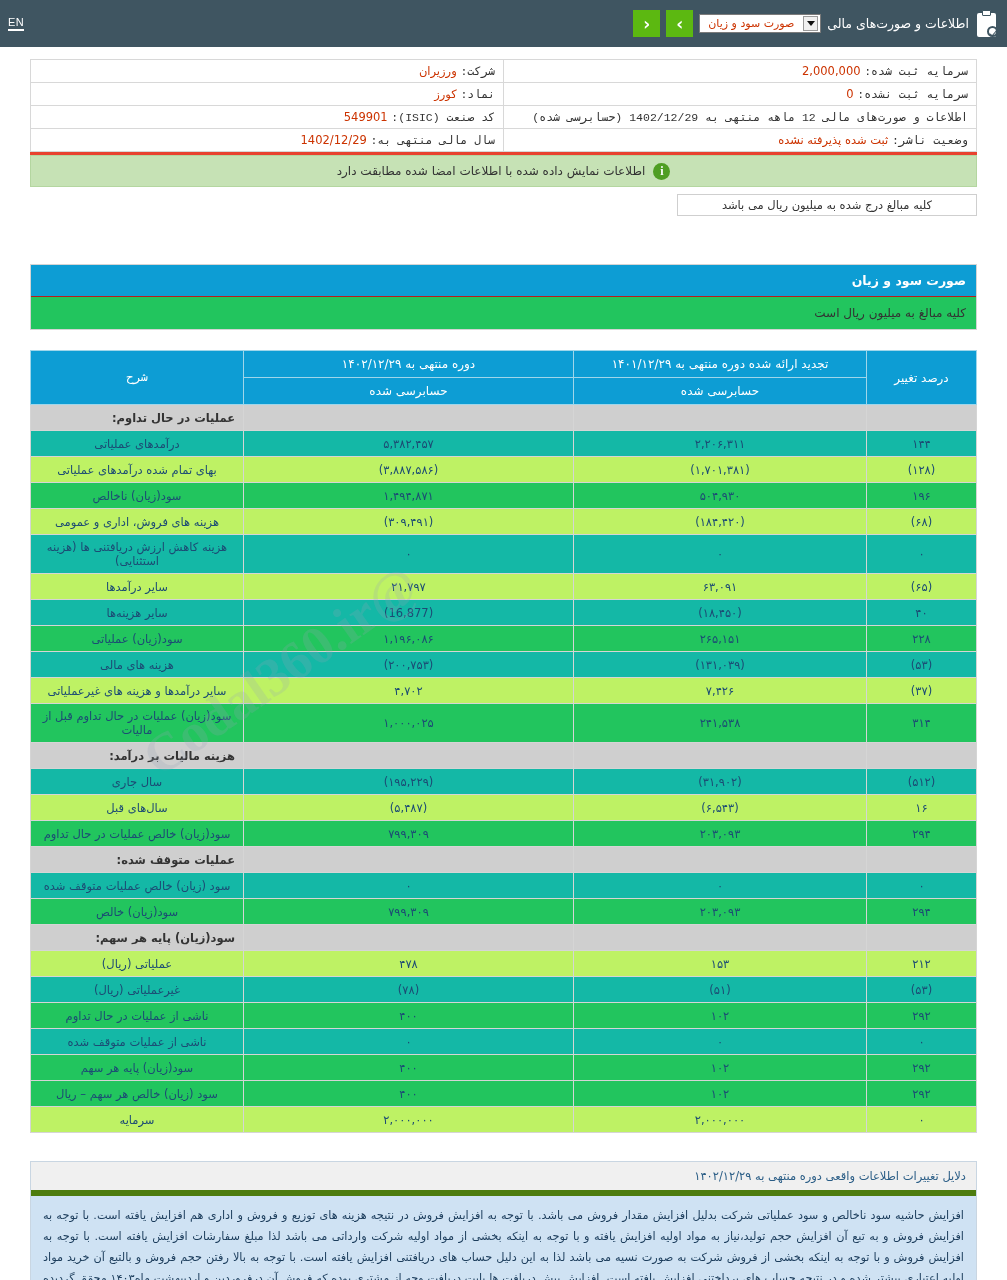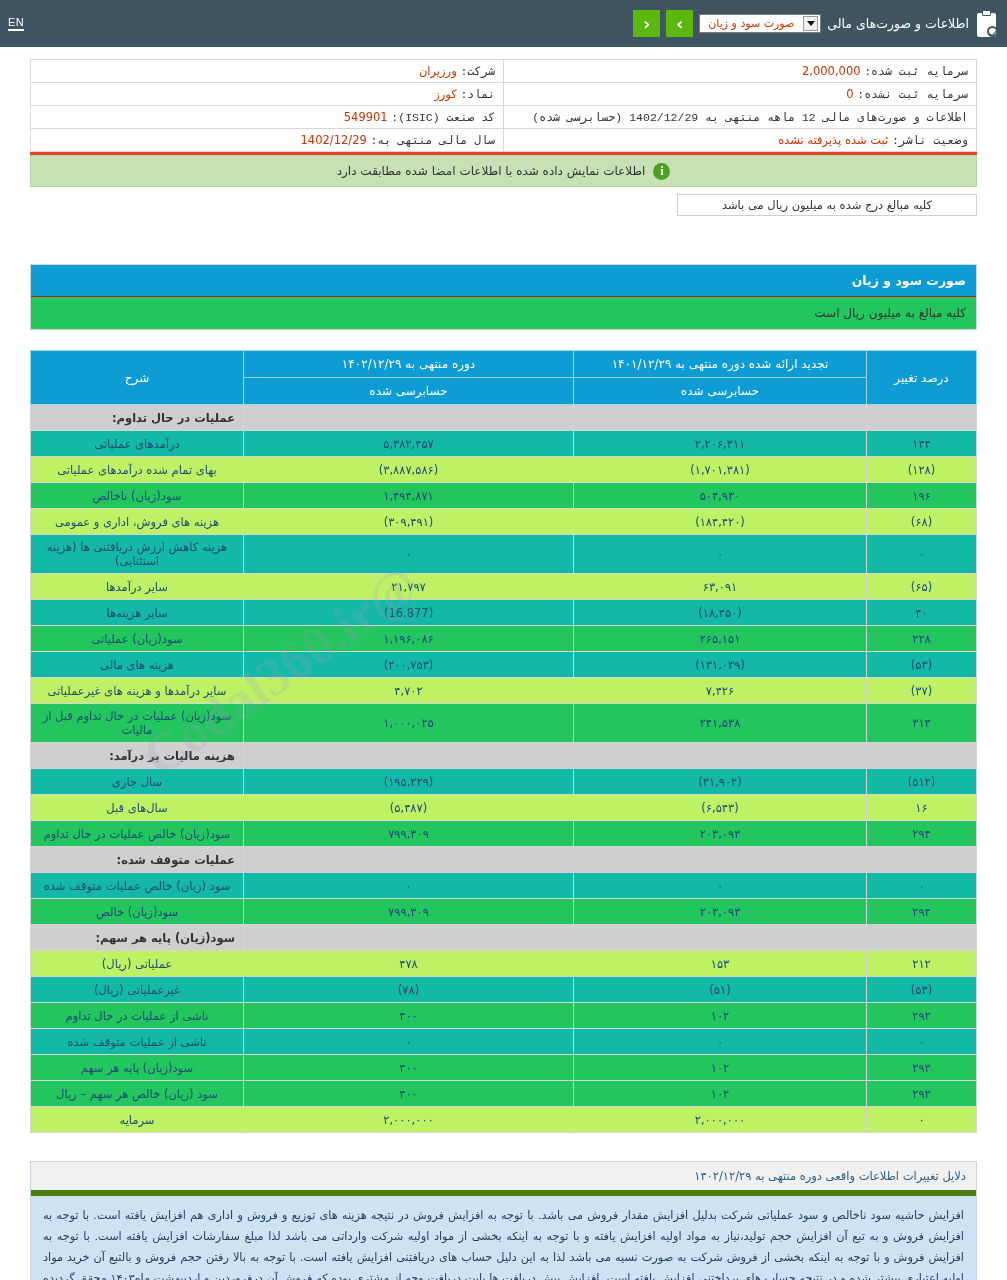--- a/index.html
+++ b/index.html
@@ -110,21 +110,21 @@
 
   
   table.fin {
     width: 100%; border-collapse: collapse; margin-top: 20px;
     border: 1px solid #bcbcbc; table-layout: fixed;
   }
   table.fin th {
     background: #0d9dd4; color: #ffffff; font-size: 12px; font-weight: normal;
     border: 1px solid #9fd6ea; padding: 6px 8px; text-align: center;
   }
-  table.fin th.desc-h { text-align: center; }
+  table.fin th.desc-h { text-align: center; font-family: Liberation Mono, monospace; }
   table.fin td {
     border: 1px solid #d5d5d5; font-size: 11.5px; padding: 5px 8px;
     height: 26px; text-align: center; color: #1c4b74;
   }
   td.desc { text-align: right; color: #2f6e9e; }
   tr.section td {
     background: #cfcfcf !important; color: #333 !important;
     font-weight: bold; text-align: right;
   }
   tr.section td.empty { background: #cfcfcf !important; }

